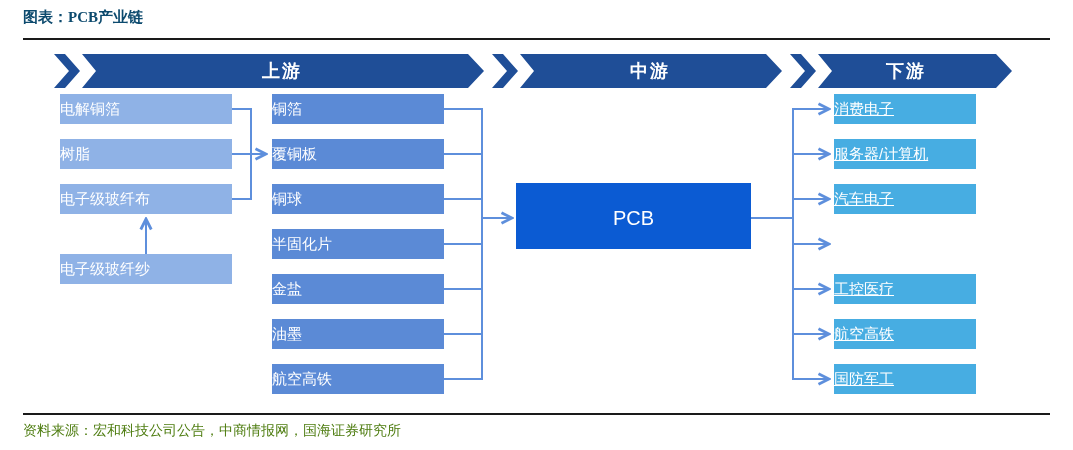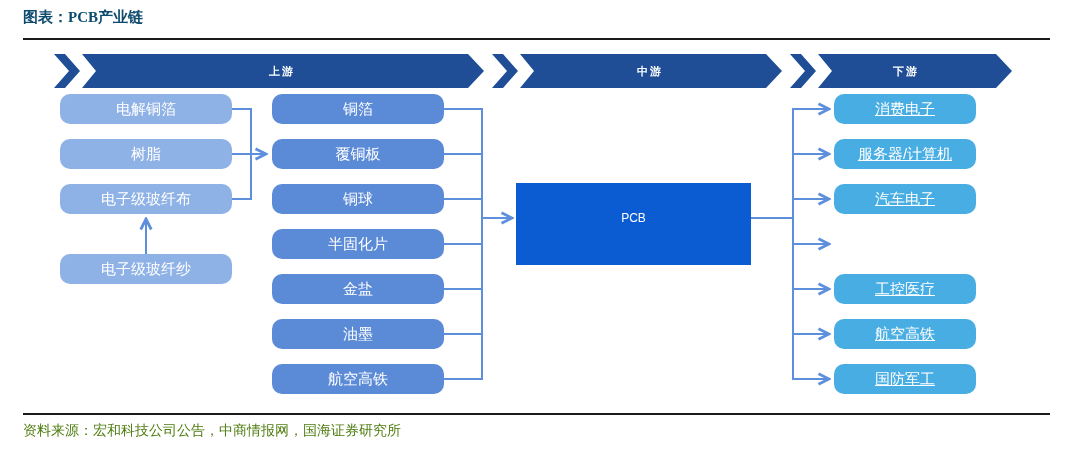--- a/index.html
+++ b/index.html
@@ -23,35 +23,35 @@
   .rule{position:absolute;left:23px;width:1027px;height:2px;background:var(--rule);}
   .rule.top{top:38px;}
   .rule.bottom{top:413px;}
   .source{position:absolute;left:23px;top:422px;font-size:14px;color:#4d7c0f;}
   svg.overlay{position:absolute;left:0;top:0;pointer-events:none;}
   .banner-shape{fill:var(--banner);}
   .conn{stroke:var(--connector);stroke-width:2;fill:none;}
   .marker-head{stroke:var(--connector);stroke-width:1.6;fill:none;}
   .banner-label{
     position:absolute;top:54px;height:34px;line-height:34px;text-align:center;
-    color:#fff;font-size:11px;font-weight:bold;letter-spacing:2px;
+    color:#fff;font-size:18px;font-weight:bold;letter-spacing:2px;
   }
   .box{
-    position:absolute;height:30px;line-height:30px;text-align:center;
-    color:#fff;font-size:15px;border-radius:10px;
+    position:absolute;height:30px;line-height:30px;
+    color:#fff;font-size:15px;
   }
   .c1{left:60px;width:172px;background:var(--input-box);}
   .c2{left:272px;width:172px;background:var(--material-box);}
   .c3{left:834px;width:142px;background:var(--application-box);text-decoration:underline;}
   .r1{top:94px;}.r2{top:139px;}.r3{top:184px;}.r4{top:229px;}
   .r5{top:274px;}.r6{top:319px;}.r7{top:364px;}
   .yarn{top:254px;}
   .pcb{
-    position:absolute;left:516px;top:183px;width:235px;height:82px;line-height:70px;
-    text-align:center;background:var(--pcb-box);color:#fff;font-size:12px;
+    position:absolute;left:516px;top:183px;width:235px;height:66px;line-height:70px;
+    text-align:center;background:var(--pcb-box);color:#fff;font-size:20px;
   }
 </style>
 </head>
 <body>
 
 <div id="canvas">
 
   <div class="title">图表：PCB产业链</div>
   <div class="rule top"></div>
 

